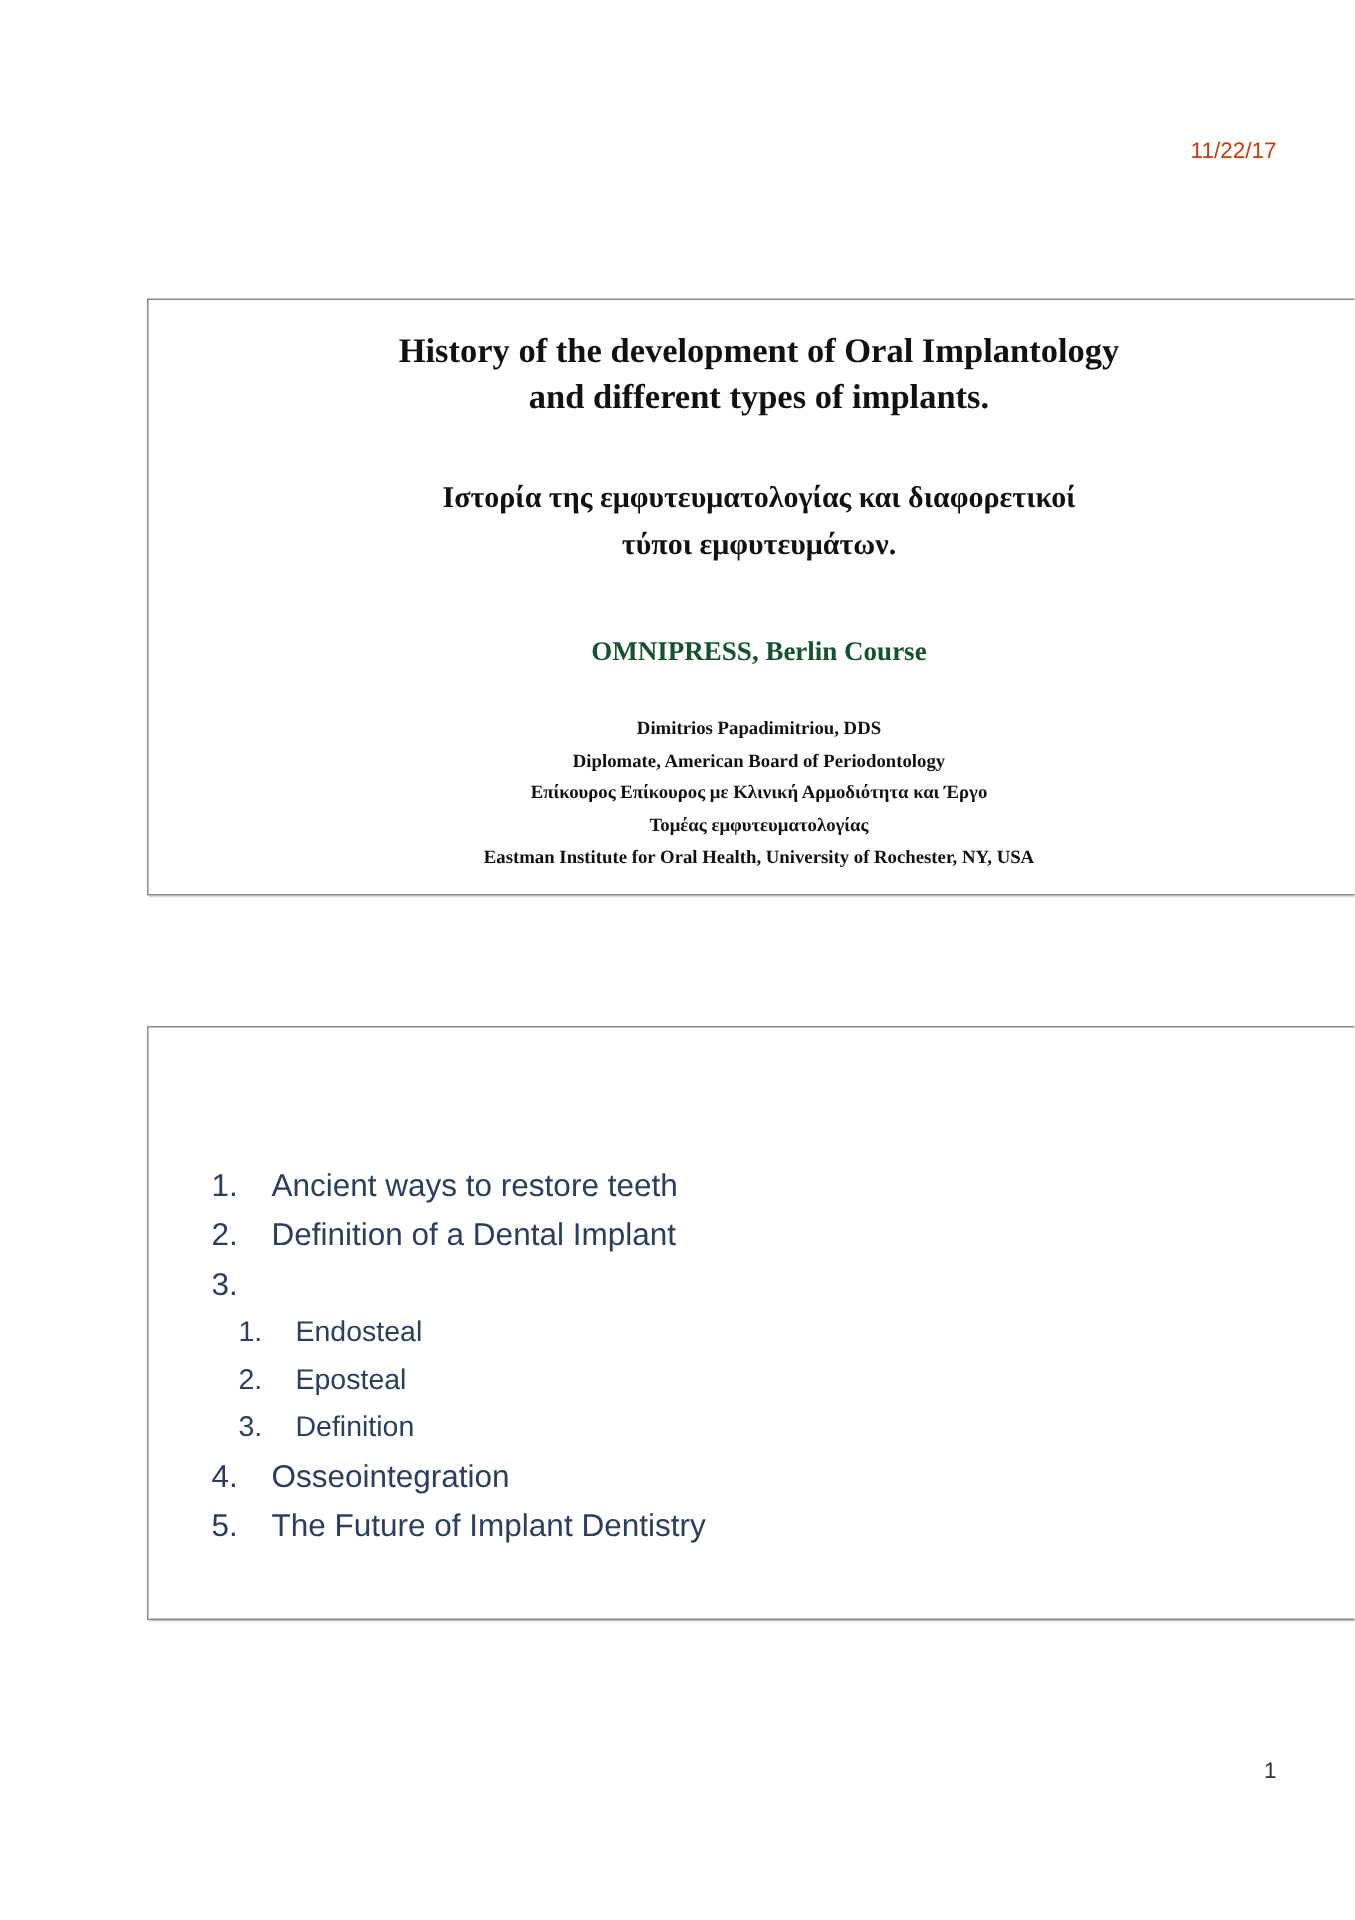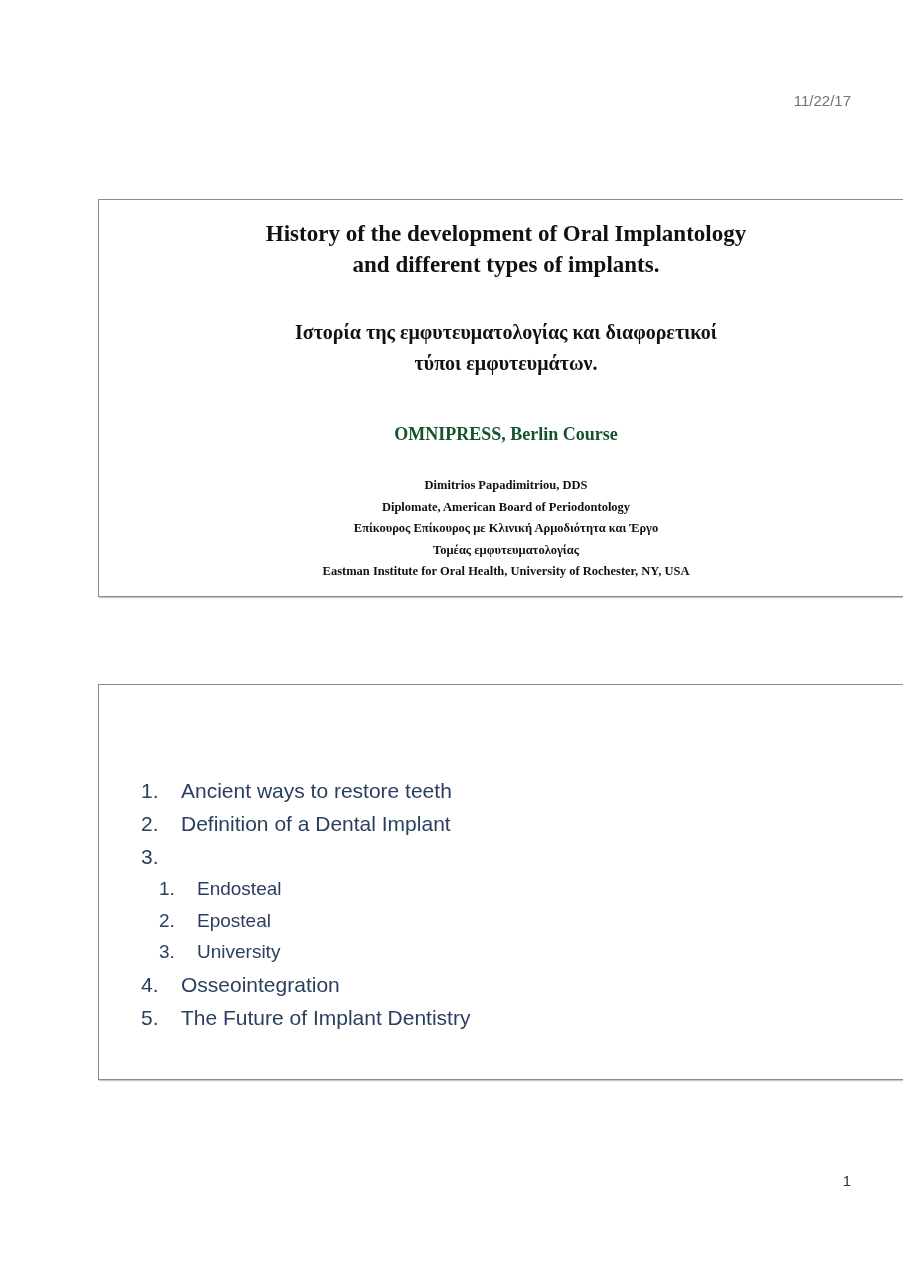--- a/index.html
+++ b/index.html
@@ -13,21 +13,21 @@
       position: relative;
       overflow: hidden;
       font-family: "Liberation Sans", sans-serif;
     }
     .header-date {
       position: absolute;
       top: 92px;
       right: 52px;
       font-family: "Liberation Sans", sans-serif;
       font-size: 15px;
-      color: #737373;
+      color: #c2410c;
     }
     .page-number {
       position: absolute;
       top: 1172px;
       right: 52px;
       font-family: "Liberation Sans", sans-serif;
       font-size: 15px;
       color: #333333;
     }
     .slide {
@@ -181,21 +181,21 @@
     <li class="lvl2">
       <span class="num">1.</span>
       <span>Endosteal</span>
     </li>
     <li class="lvl2">
       <span class="num">2.</span>
       <span>Eposteal</span>
     </li>
     <li class="lvl2">
       <span class="num">3.</span>
-      <span>University</span>
+      <span>Definition</span>
     </li>
     <li class="lvl1">
       <span class="num">4.</span>
       <span>Osseointegration</span>
     </li>
     <li class="lvl1">
       <span class="num">5.</span>
       <span>The Future of Implant Dentistry</span>
     </li>
   </ul>

